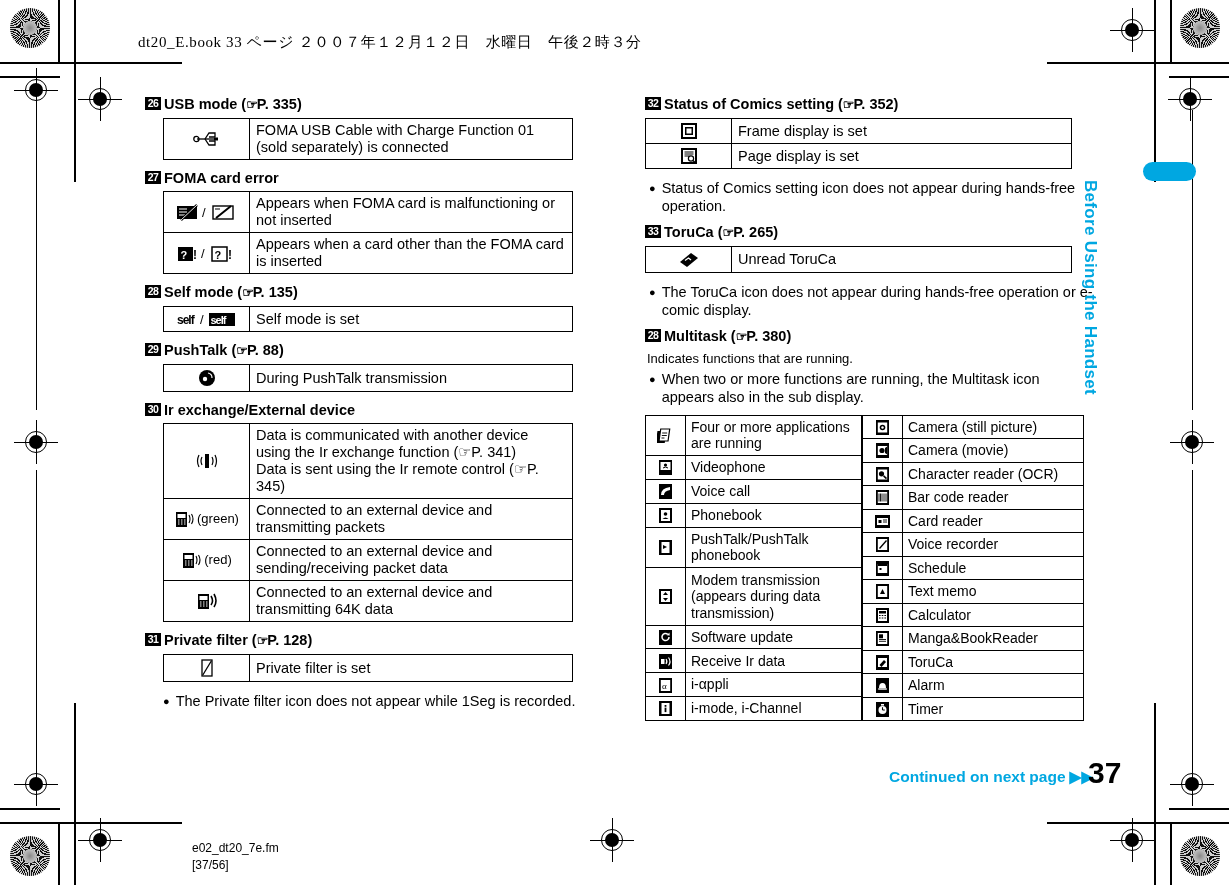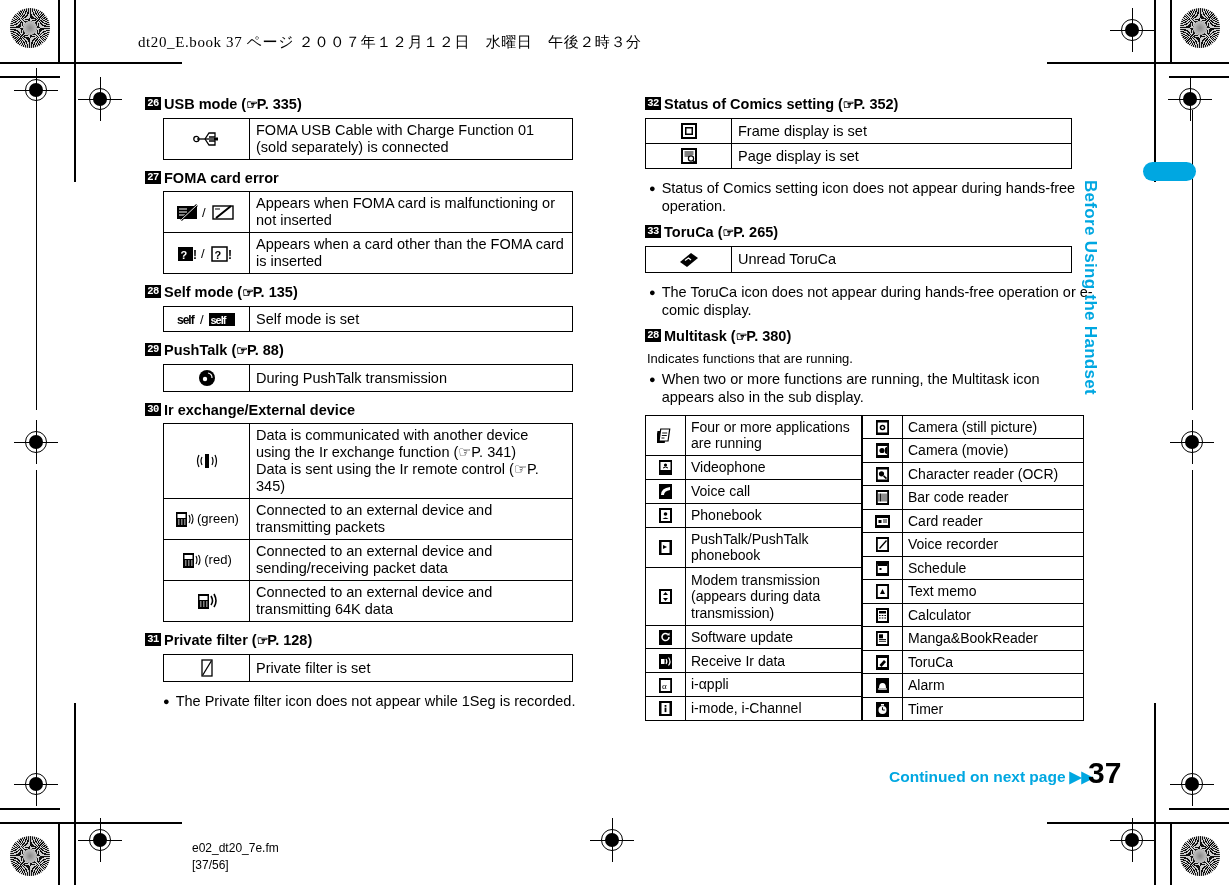--- a/index.html
+++ b/index.html
@@ -80,21 +80,21 @@
   .sec-head {
     display: flex; align-items: flex-start;
     font-size: 14.5px; font-weight: bold;
     margin: 0 0 5px 0; line-height: 16px;
   }
   .badge {
     display: inline-block; background: #000; color: #fff;
     font-size: 10.5px; font-weight: bold; line-height: 13px;
     padding: 0 1px; min-width: 16px; text-align: center;
     margin-right: 3px; margin-top: 1px;
-    font-family: Liberation Mono, monospace;
+    font-family: Liberation Sans, sans-serif;
     letter-spacing: -0.5px;
   }
   .sec-title { white-space: nowrap; }
   .ref { font-weight: bold; }
   .hand { font-size: 13px; letter-spacing: -1px; }
 
   
   table.icons {
     border-collapse: collapse;
     width: 410px;
@@ -250,21 +250,21 @@
       <div class="dot"></div>
     </div>
   <div class="crosshair" style="left:590px;top:818px;">
     <div class="vline"></div>
       <div class="hline"></div>
       <div class="ring"></div>
       <div class="dot"></div>
     </div>
 </div>
 
-<div class="slug-header">dt20_E.book  37 ページ  ２００７年１２月１２日　水曜日　午後２時３分</div>
+<div class="slug-header">dt20_E.book  33 ページ  ２００７年１２月１２日　水曜日　午後２時３分</div>
 <div class="slug-footer">
   <div>e02_dt20_7e.fm</div>
   <div>[37/56]</div>
 </div>
 
 <div class="thumbtab"></div>
 <div class="sidetitle">Before Using the Handset</div>
 
 <div class="col col-left">
 

